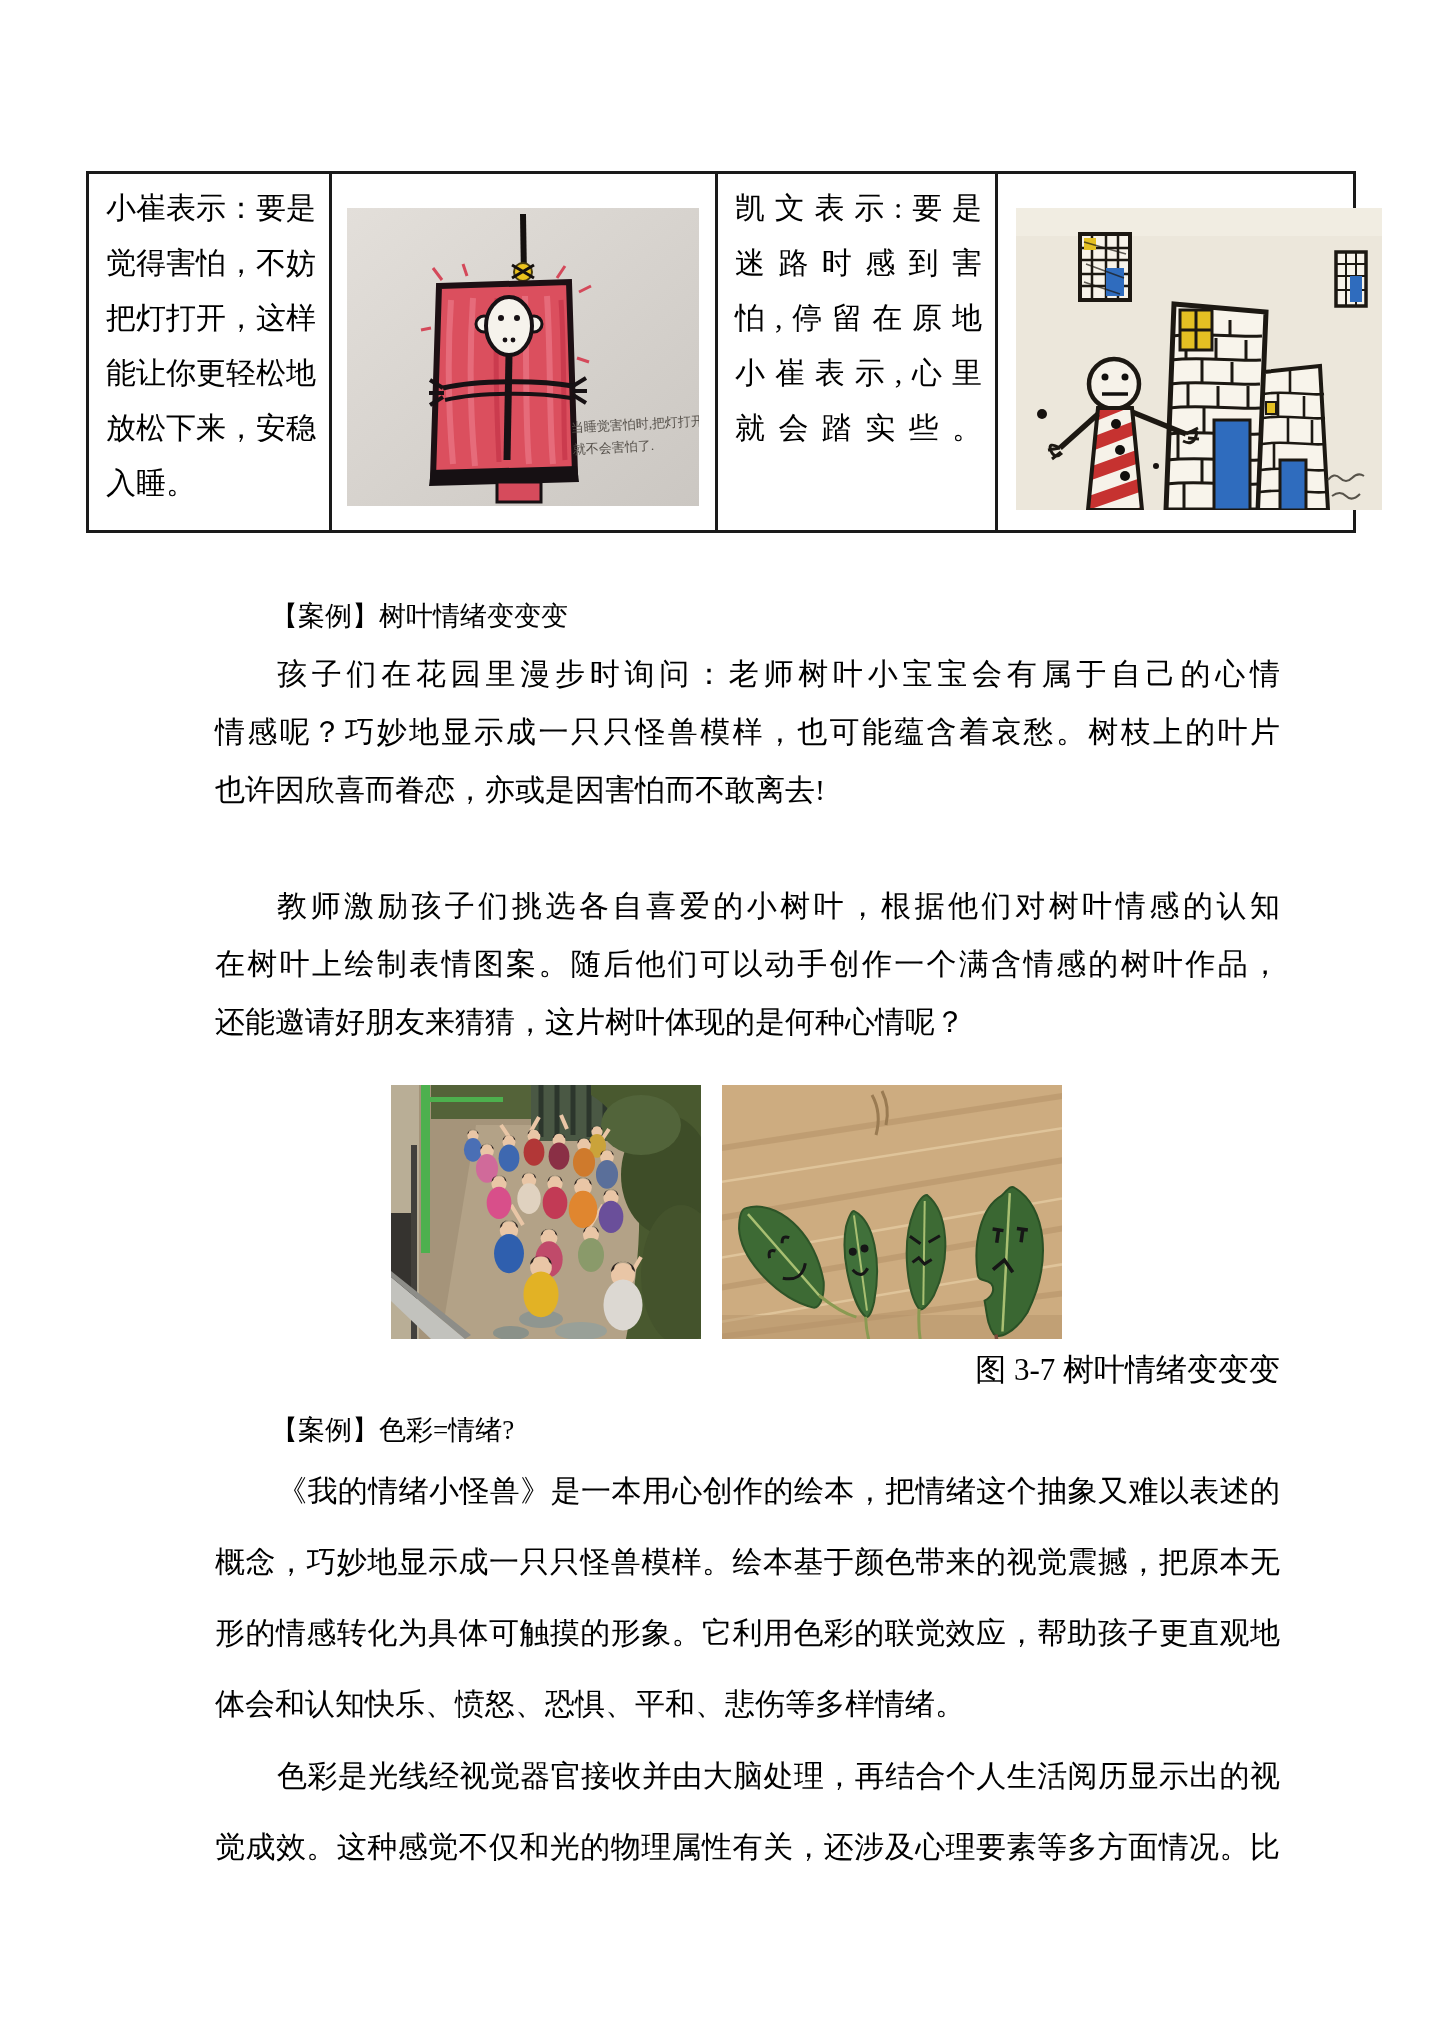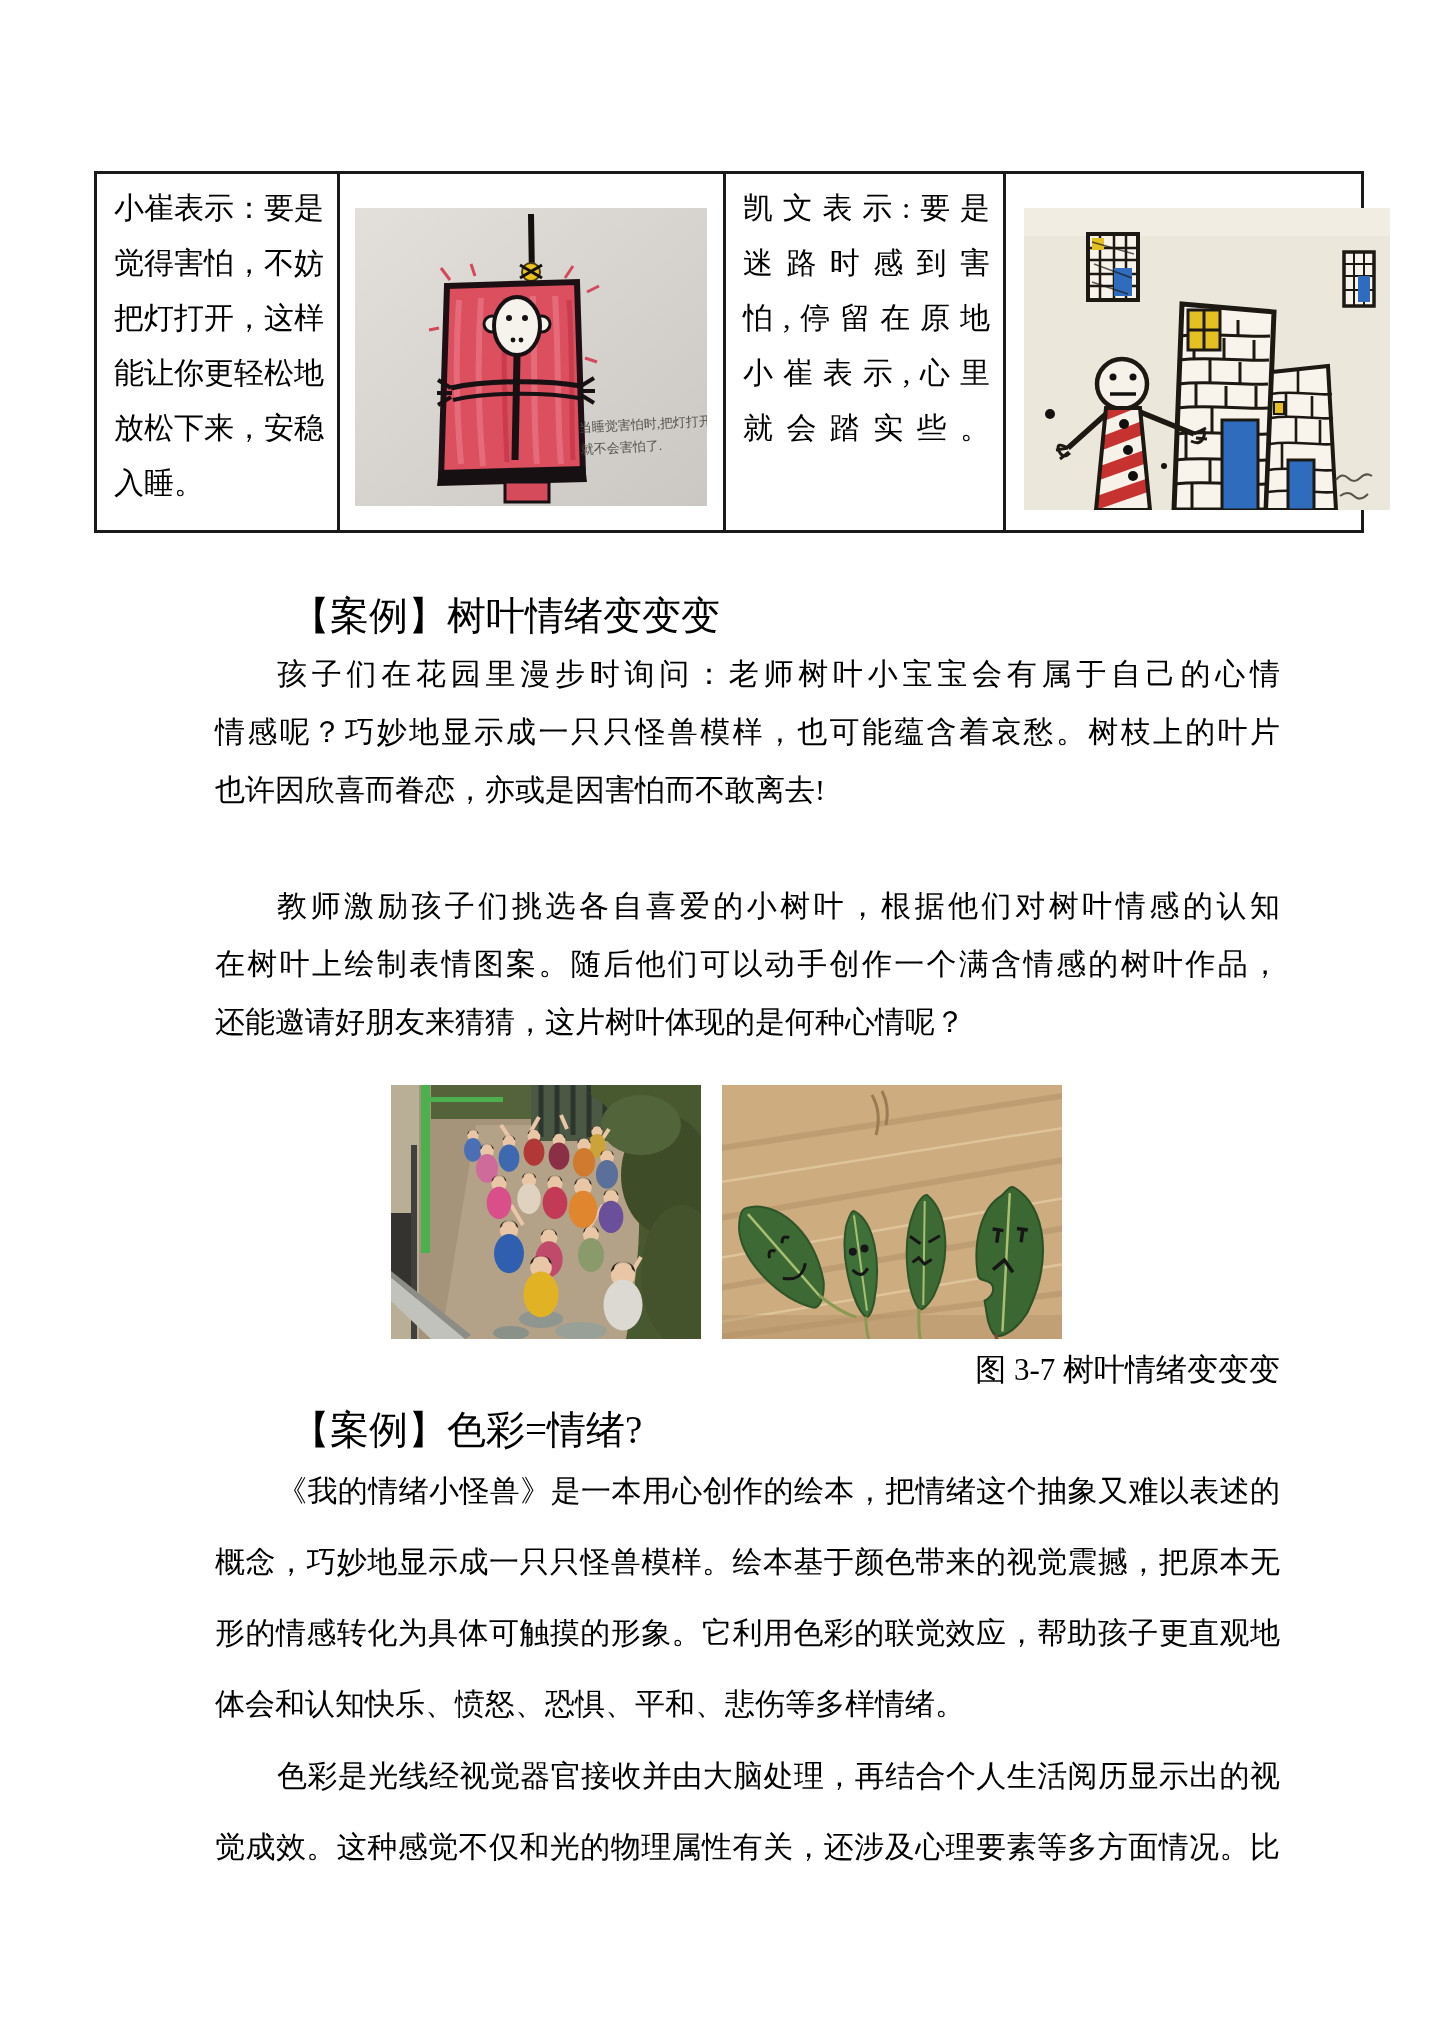--- a/index.html
+++ b/index.html
@@ -1,32 +1,32 @@
 <!DOCTYPE html>
 <html><head>
 <meta charset="utf-8">
 <style>
   html,body{margin:0;padding:0;background:#ffffff;}
   .page{position:relative;width:1440px;height:2036px;background:#fff;
         font-family:"Liberation Serif","DejaVu Serif",serif;color:#000;overflow:hidden;}
   .abs{position:absolute;}
   
-  .tbl{position:absolute;left:94px;top:171px;width:1270px;height:362px;
+  .tbl{position:absolute;left:86px;top:171px;width:1270px;height:362px;
        border:3px solid #1a1a1a;box-sizing:border-box;display:flex;}
   .td{box-sizing:border-box;border-right:3px solid #1a1a1a;position:relative;height:100%;}
   .td:last-child{border-right:none;}
   .td.txt{padding:6px 13px 0 17px;font-size:30px;line-height:55px;}
   .w1{width:243px;}.w2{width:386px;}.w3{width:280px;}.w4{flex:1;}
   
   .ln{text-align:justify;text-justify:inter-character;}
   .fill{text-align-last:justify;}
   .ind{text-indent:62px;}
   .para{position:absolute;left:215px;width:1065px;font-size:30px;line-height:58px;}
   .lh71{line-height:71px;}
-  .hd{position:absolute;left:229px;width:1065px;font-size:39px;line-height:58px;text-indent:62px;white-space:nowrap;}
+  .hd{position:absolute;left:209px;width:1065px;font-size:27px;line-height:58px;text-indent:62px;white-space:nowrap;}
   .cap{position:absolute;left:215px;width:1065px;font-size:31px;line-height:58px;text-align:right;}
   .ph{position:absolute;}
   svg{display:block;}
 </style>
 </head>
 <body>
 
 <div class="page">
 
   <div class="tbl">

